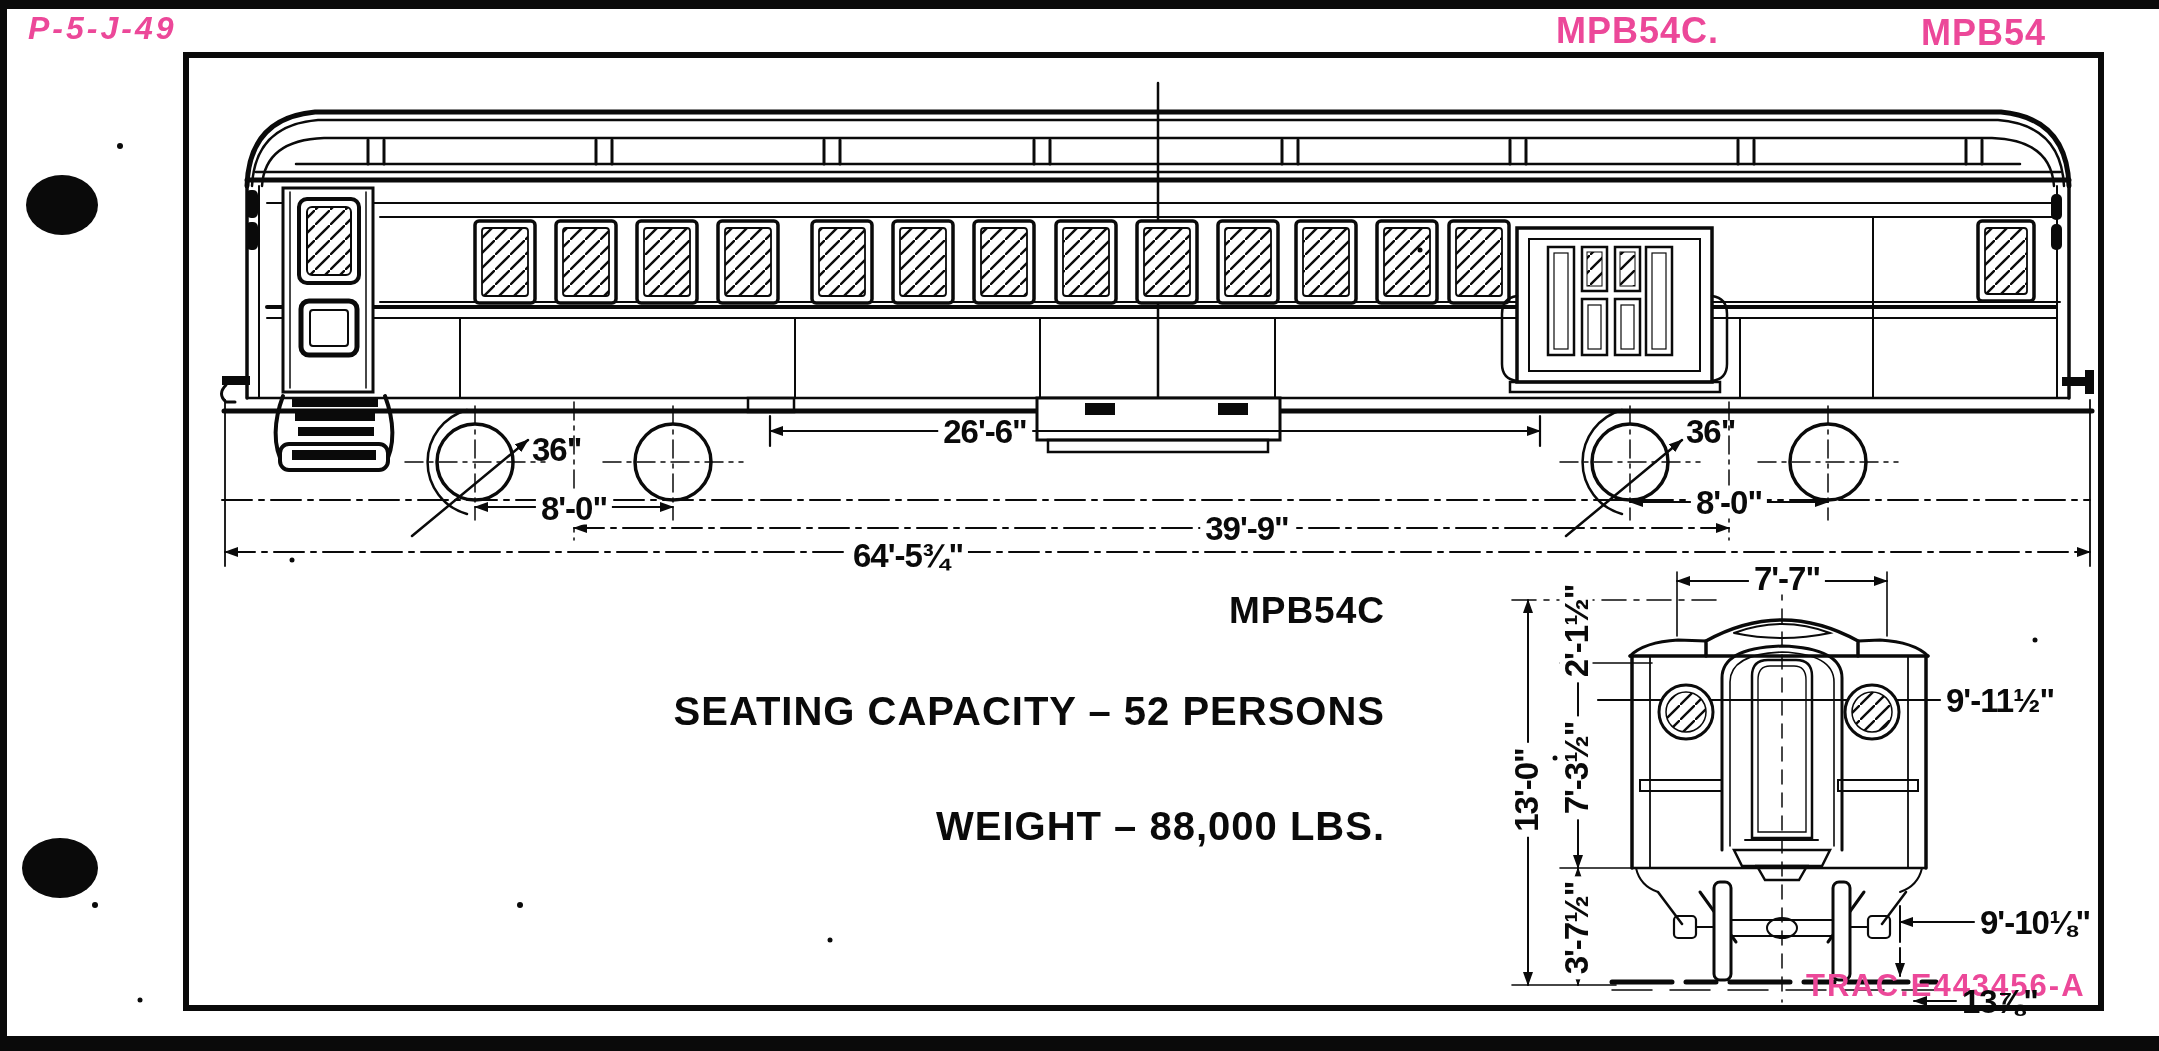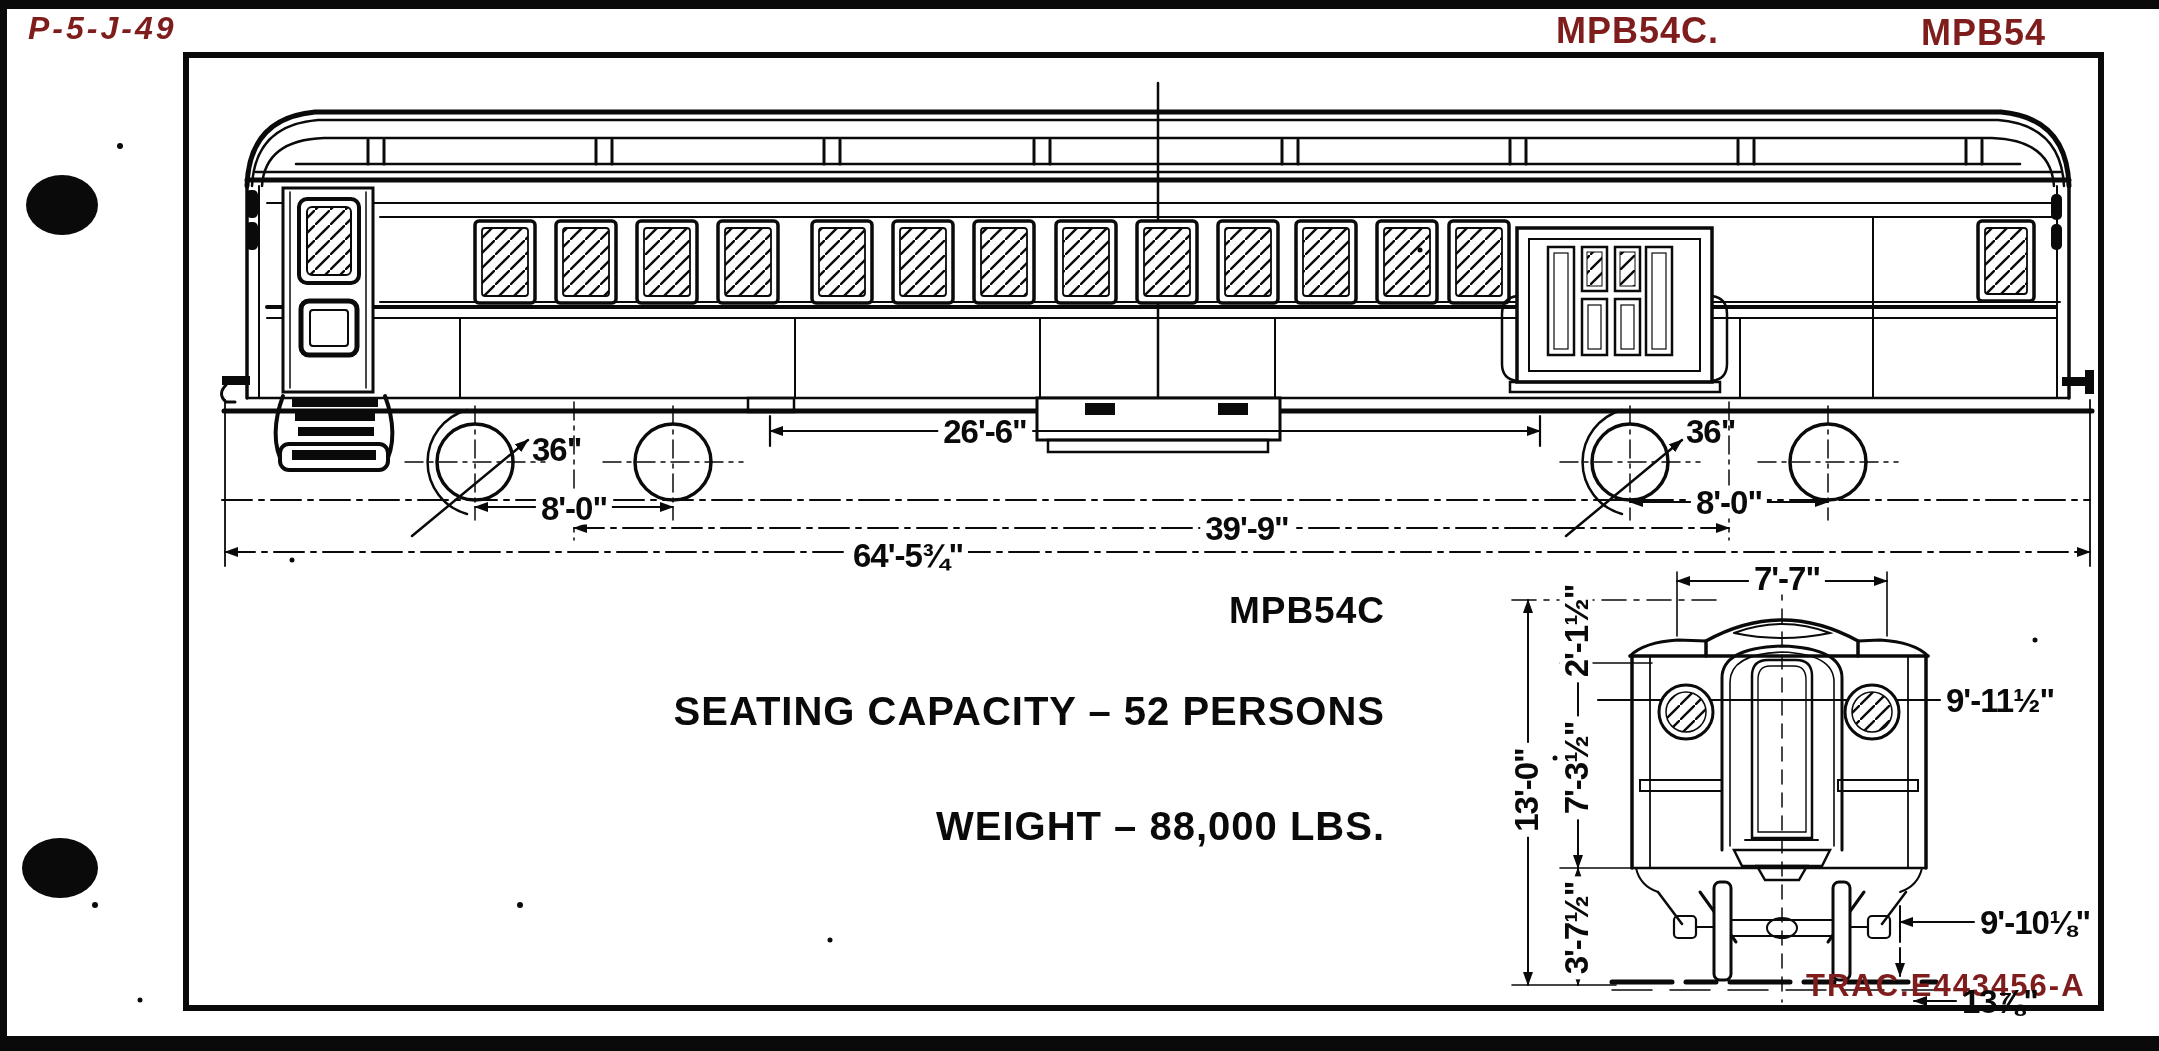--- a/index.html
+++ b/index.html
@@ -1,21 +1,21 @@
 <!DOCTYPE html>
 <html><head>
 <meta charset="utf-8">
 <style>
   html,body{margin:0;padding:0;background:#888;}
   .sheet{
     position:relative;width:2159px;height:1051px;background:#fff;overflow:hidden;
     font-family:"Liberation Sans",sans-serif;color:#0a0a0a;
   }
   svg{position:absolute;left:0;top:0;}
-  .lbl{position:absolute;font-weight:700;white-space:nowrap;color:#7f1d1d;}
+  .lbl{position:absolute;font-weight:700;white-space:nowrap;color:#ec4899;}
   .corner{font-size:36px;letter-spacing:1px;}
   .hand{font-style:italic;font-size:32px;letter-spacing:3px;}
   .trac{font-size:31px;letter-spacing:2px;}
   .dim{
     position:absolute;font-weight:700;font-size:33px;letter-spacing:-1px;white-space:nowrap;
     transform:translate(-50%,-50%);background:#fff;padding:0 5px;line-height:1;color:#0a0a0a;
   }
   .dim.nobg{background:transparent;padding:0;transform:translate(0,-50%);}
   .dim.rot{transform:translate(-50%,-50%) rotate(-90deg);}
   .spec{position:absolute;right:774px;font-weight:700;font-size:40px;letter-spacing:1px;white-space:nowrap;line-height:1;}

